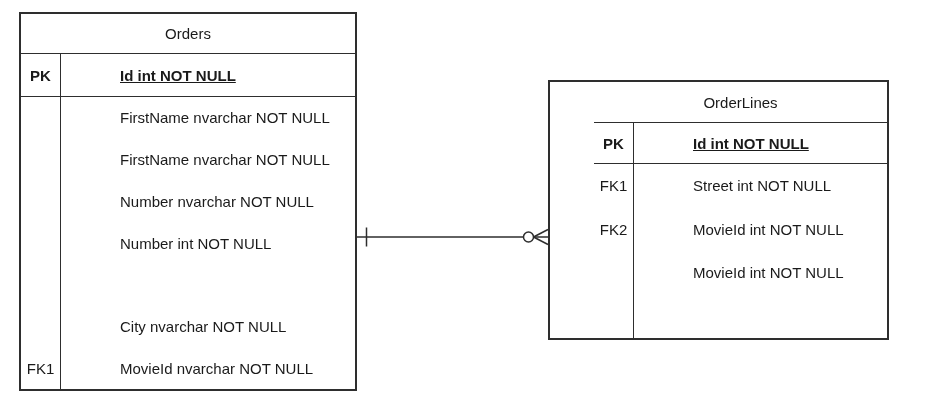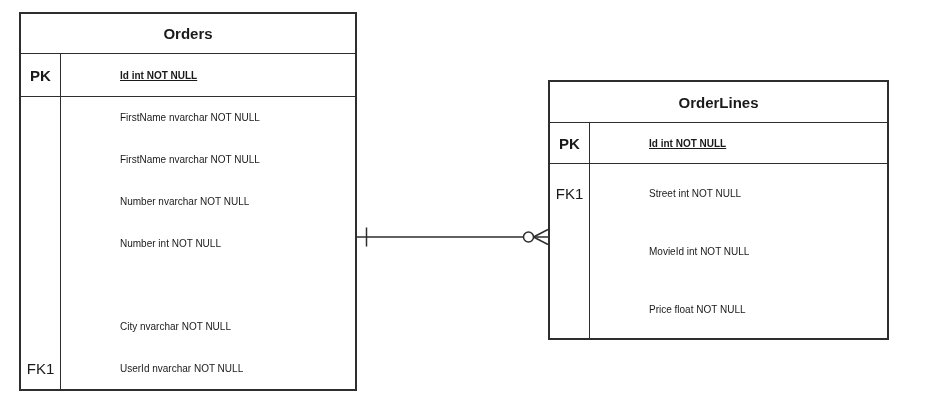--- a/index.html
+++ b/index.html
@@ -25,27 +25,27 @@
   }
   .er-table {
     position: absolute;
     display: flex;
     flex-direction: column;
     border: 2px solid #2e2e2e;
     background: #ffffff;
     box-sizing: border-box;
   }
   .er-table.orders   { left: 19px;  top: 12px; width: 338px; height: 379px; }
-  .er-table.orderlines { left: 548px; top: 80px; width: 341px; height: 260px; }
+  .er-table.orderlines { left: 548px; top: 80px; width: 341px; height: 260px; padding-left: 44px; }
 
   .er-title {
     display: flex;
     align-items: center;
     justify-content: center;
-    font-weight: bold;
+    font-weight: normal;
     font-size: 15px;
     border-bottom: 1.5px solid #2e2e2e;
     flex: 0 0 auto;
   }
   .orders .er-title      { height: 39px; }
   .orderlines .er-title  { height: 40px; }
 
   .er-row {
     display: flex;
     align-items: stretch;
@@ -73,21 +73,21 @@
     justify-content: center;
     font-size: 15px;
   }
   .er-pk-row .key-cell { font-weight: bold; }
 
   .attr-cell {
     flex: 1 1 auto;
     display: flex;
     align-items: center;
     padding-left: 11px;
-    font-size: 10px;
+    font-size: 15px;
     white-space: nowrap;
   }
   .er-pk-row .attr-cell {
     font-weight: bold;
     text-decoration: underline;
   }
 </style>
 </head>
 <body>
 
@@ -128,40 +128,43 @@
       </div>
       <div class="er-row">
         <div class="key-cell"></div>
       </div>
       <div class="er-row">
         <div class="key-cell"></div>
         <div class="attr-cell">City nvarchar NOT NULL</div>
       </div>
       <div class="er-row">
         <div class="key-cell">FK1</div>
-        <div class="attr-cell">UserId nvarchar NOT NULL</div>
+        <div class="attr-cell">MovieId nvarchar NOT NULL</div>
       </div>
     </div>
   </div>
 
   <div class="er-table orderlines">
     <div class="er-title">OrderLines</div>
     <div class="er-row er-pk-row">
       <div class="key-cell">PK</div>
       <div class="attr-cell">Id int NOT NULL</div>
     </div>
     <div class="er-body">
       <div class="er-row">
         <div class="key-cell">FK1</div>
         <div class="attr-cell">Street int NOT NULL</div>
       </div>
       <div class="er-row">
+        <div class="key-cell">FK2</div>
+        <div class="attr-cell">MovieId int NOT NULL</div>
+      </div>
+      <div class="er-row">
         <div class="key-cell"></div>
         <div class="attr-cell">MovieId int NOT NULL</div>
       </div>
       <div class="er-row">
         <div class="key-cell"></div>
-        <div class="attr-cell">Price float NOT NULL</div>
       </div>
     </div>
   </div>
 
 </div>
 
 </body></html>

